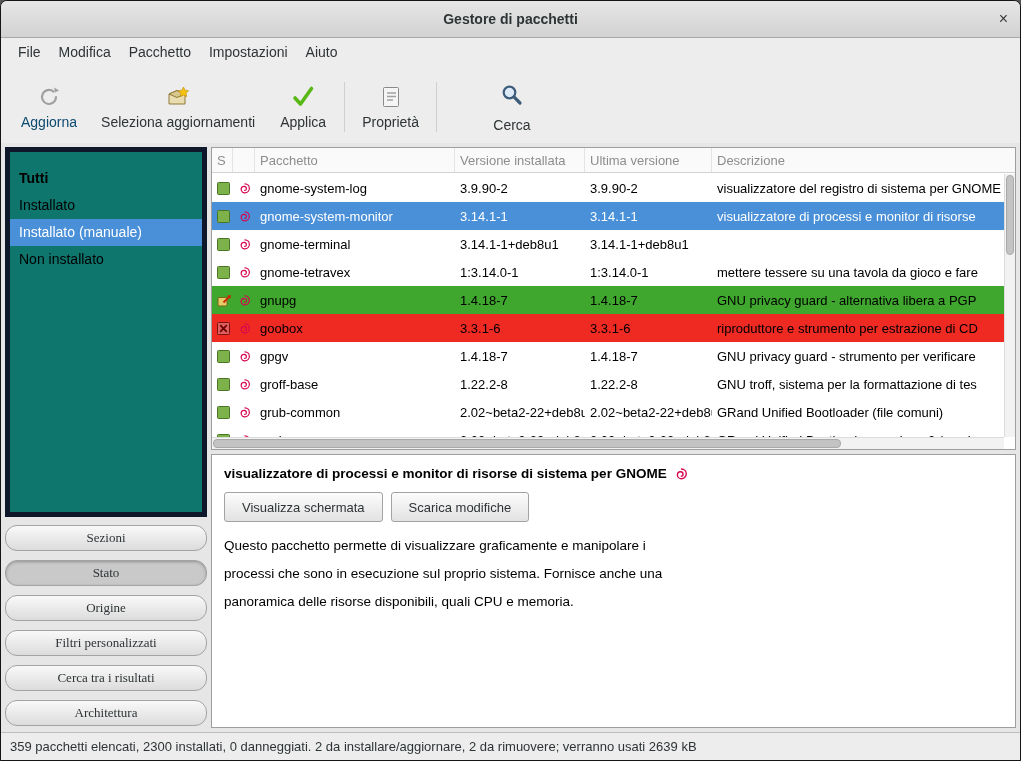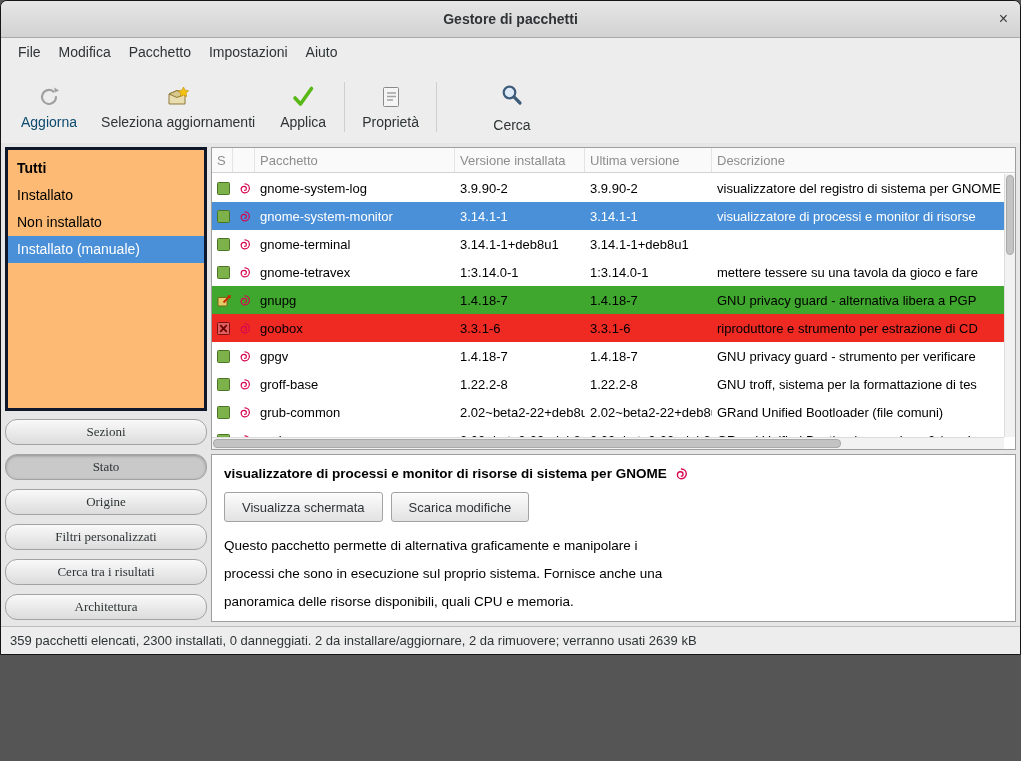--- a/index.html
+++ b/index.html
@@ -5,21 +5,21 @@
   :root{
     --selection:#4a90d9;
     --marked-install:#3fa62e;
     --marked-remove:#ee2a22;
     --swirl:#d70751;
     --installed-sq:#7db24a;
   }
   *{box-sizing:border-box;margin:0;padding:0}
   html,body{width:1021px;height:761px}
   body{font-family:"Liberation Sans","DejaVu Sans",sans-serif;background:#555}
-  .window{width:1021px;height:655px;border:1px solid #151515;border-radius:7px 7px 0 0;
+  .window{width:1021px;height:761px;border:1px solid #151515;border-radius:7px 7px 0 0;
     display:flex;flex-direction:column;background:#ededed;overflow:hidden}
   
   .titlebar{height:37px;flex:none;background:linear-gradient(#e6e6e6,#d2d2d2);
     border-bottom:1px solid #a9a9a9;display:flex;align-items:center;justify-content:center;
     position:relative;border-radius:6px 6px 0 0}
   .title{font-weight:bold;font-size:14px;color:#2e3436}
   .close{position:absolute;right:12px;top:50%;transform:translateY(-50%);
     font-size:16px;color:#3a3a3a;cursor:pointer;line-height:1}
   
   .menubar{height:33px;flex:none;display:flex;padding:0 8px;background:#ededed}
@@ -30,21 +30,21 @@
     gap:4px;padding:5px 12px;min-width:72px;background:transparent;border:0;cursor:default}
   .tb-button .lbl{font-size:14px;color:#2e3436;white-space:nowrap}
   .tb-button.disabled .lbl{color:#0c4a6e}
   .tb-sep{width:1px;height:50px;background:#cfcfcf;margin:0 5px;flex:none}
   .tb-search{flex-direction:column;gap:9px;margin-left:34px;padding:8px 14px}
   .tb-icon{height:26px;display:flex;align-items:center;justify-content:center}
   
   .content{flex:1;display:flex;gap:4px;padding:4px;background:#e6e6e6;min-height:0}
   
   .sidebar{width:202px;flex:none;display:flex;flex-direction:column;gap:8px;min-height:0}
-  .filter-list{background:#fdba74;border:3px solid #0f172a;flex:1;padding-top:5px;overflow:hidden}
+  .filter-list{background:#0f766e;border:5px solid #0f172a;flex:1;padding-top:13px;overflow:hidden}
   .filter-item{height:27px;line-height:27px;padding-left:9px;font-size:14px;color:#000;
     white-space:nowrap;cursor:default}
   .filter-item.bold{font-weight:bold}
   .filter-item.selected{background:var(--selection);color:#fff}
   .sidebar-buttons{flex:none;display:flex;flex-direction:column;gap:9px;padding-bottom:2px}
   .sb-btn{height:26px;border:1px solid #a3a3a3;border-radius:12px;
     background:linear-gradient(#f9f9f9,#dcdcdc);font-family:Liberation Serif, serif;font-size:13px;color:#2e3436;
     display:flex;align-items:center;justify-content:center;cursor:default}
   .sb-btn.active{background:#c9c9c9;box-shadow:inset 0 1px 3px rgba(0,0,0,.28)}
   
@@ -152,22 +152,22 @@
       <span class="lbl">Cerca</span>
     </button>
   </div>
 
   <div class="content">
 
     <div class="sidebar">
       <div class="filter-list">
           <div class="filter-item bold">Tutti</div>
           <div class="filter-item">Installato</div>
+          <div class="filter-item selected">Installato (manuale)</div>
           <div class="filter-item">Non installato</div>
-          <div class="filter-item selected">Installato (manuale)</div>
         </div>
       <div class="sidebar-buttons">
           <button class="sb-btn">Sezioni</button>
           <button class="sb-btn active">Stato</button>
           <button class="sb-btn">Origine</button>
           <button class="sb-btn">Filtri personalizzati</button>
           <button class="sb-btn">Cerca tra i risultati</button>
           <button class="sb-btn">Architettura</button>
         </div>
     </div>
@@ -402,21 +402,21 @@
             <svg width="14" height="14" viewBox="0 0 16 16">
                 <path d="M8.5 2.2 C11.8 2.2 14 4.8 14 7.8 C14 11 11.4 13.4 8.4 13.4 C5.9 13.4 3.9 11.4 3.9 9 C3.9 7 5.5 5.4 7.4 5.4 C9 5.4 10.3 6.7 10.3 8.2 C10.3 9.4 9.4 10.4 8.2 10.4" fill="none" stroke="#d70751" stroke-width="1.6" stroke-linecap="round"></path>
               </svg>
           </span>
         </div>
         <div class="detail-btns">
           <button class="d-btn">Visualizza schermata</button>
           <button class="d-btn">Scarica modifiche</button>
         </div>
         <div class="detail-desc">
-          <div>Questo pacchetto permette di alternativa graficamente e manipolare i</div>
+          <div>Questo pacchetto permette di visualizzare graficamente e manipolare i</div>
           <div>processi che sono in esecuzione sul proprio sistema. Fornisce anche una</div>
           <div>panoramica delle risorse disponibili, quali CPU e memoria.</div>
         </div>
       </div>
 
     </div>
   </div>
 
   <div class="statusbar">
     <span>359 pacchetti elencati, 2300 installati, 0 danneggiati. 2 da installare/aggiornare, 2 da rimuovere; verranno usati 2639 kB</span>

